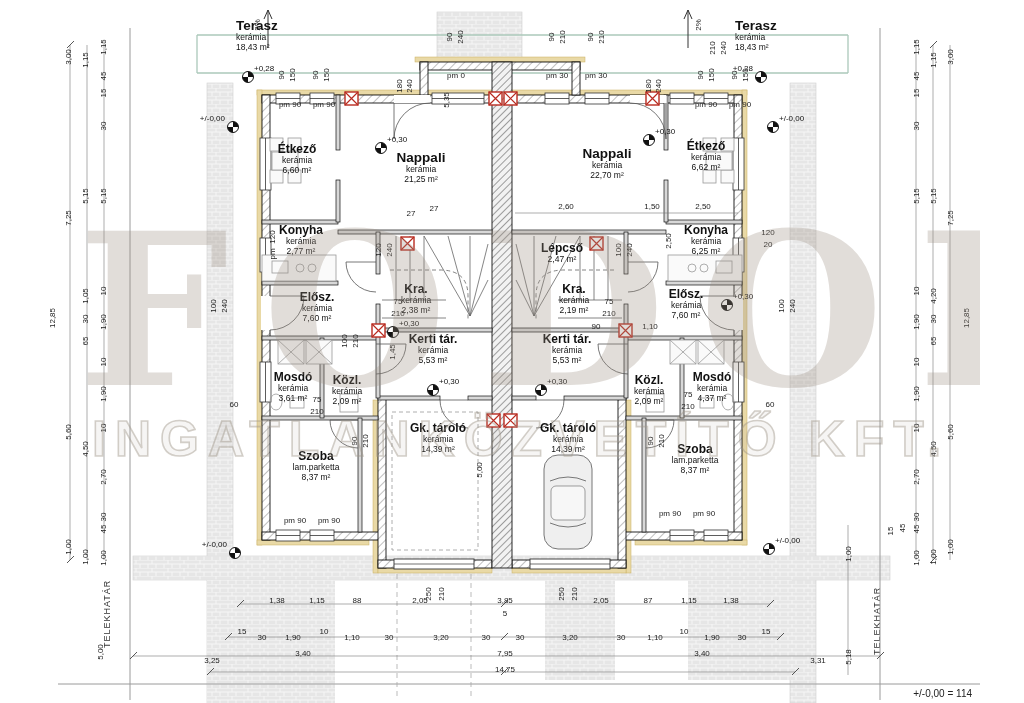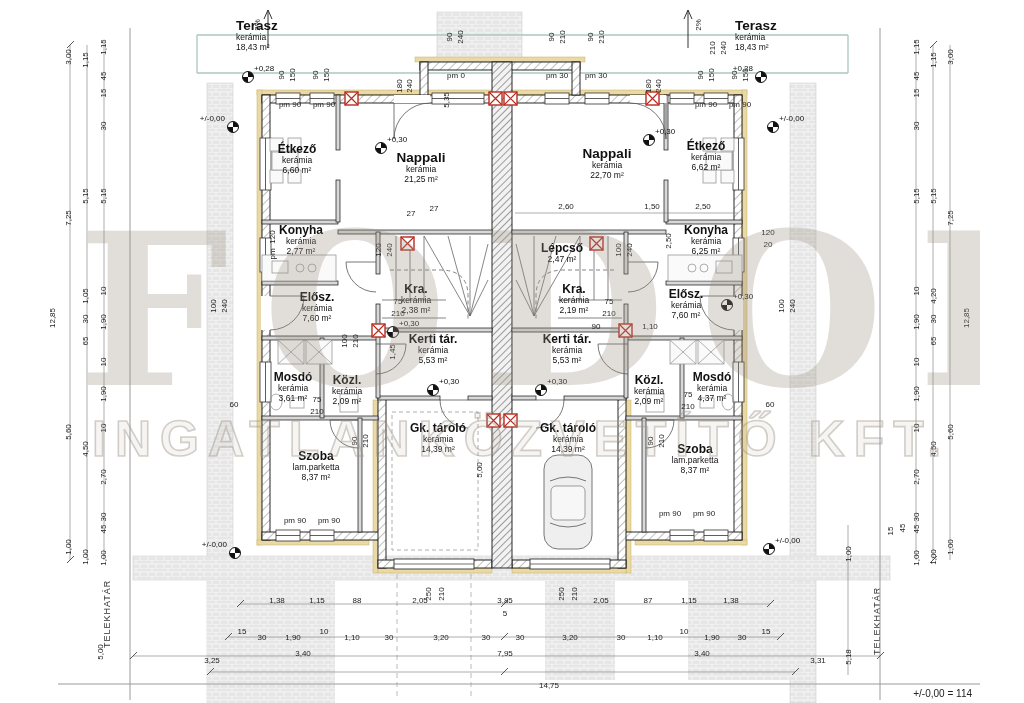--- a/index.html
+++ b/index.html
@@ -552,21 +552,21 @@
       <span class="dim" style="left: 570px; top: 637px;">3,20</span>
       <span class="dim" style="left: 621px; top: 637px;">30</span>
       <span class="dim" style="left: 655px; top: 637px;">1,10</span>
       <span class="dim" style="left: 684px; top: 631px;">10</span>
       <span class="dim" style="left: 712px; top: 637px;">1,90</span>
       <span class="dim" style="left: 742px; top: 637px;">30</span>
       <span class="dim" style="left: 766px; top: 631px;">15</span>
       <span class="dim" style="left: 303px; top: 653px;">3,40</span>
       <span class="dim" style="left: 505px; top: 653px; text-align: right;">7,95</span>
       <span class="dim" style="left: 702px; top: 653px;">3,40</span>
-      <span class="dim" style="left: 505px; top: 685px; margin-left: 44px;">14,75</span>
+      <span class="dim" style="left: 505px; top: 669px;">14,75</span>
     </div>
   <div class="layer">
       <div class="lvl r" style="left: 247px; top: 76px;">
         <span class="lvl-ico"></span>
         <span class="lvl-t">+0,28</span>
       </div>
       <div class="lvl l" style="left: 760px; top: 76px;">
         <span class="lvl-ico"></span>
         <span class="lvl-t">+0,28</span>
       </div>

